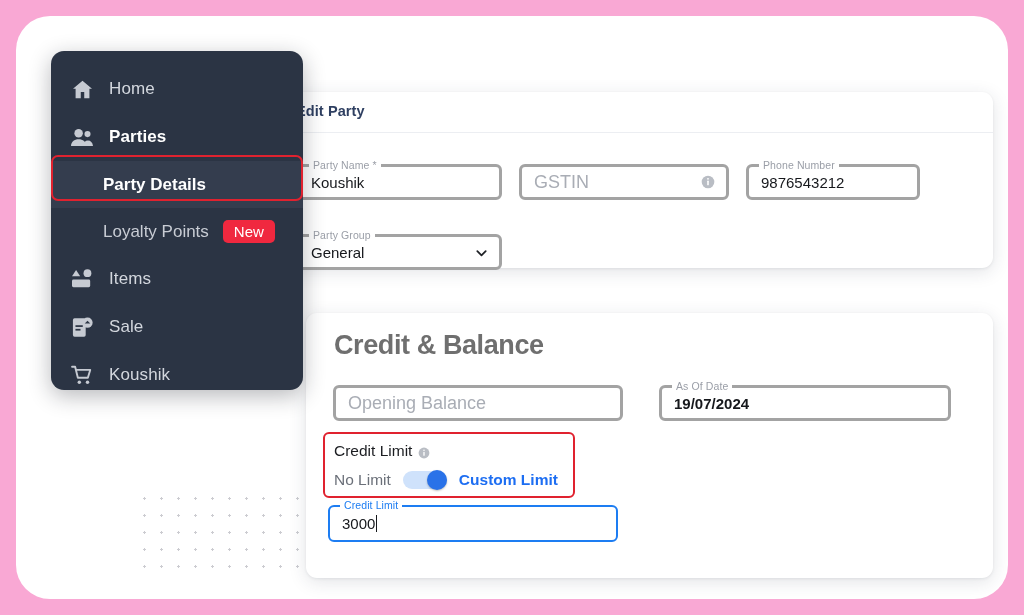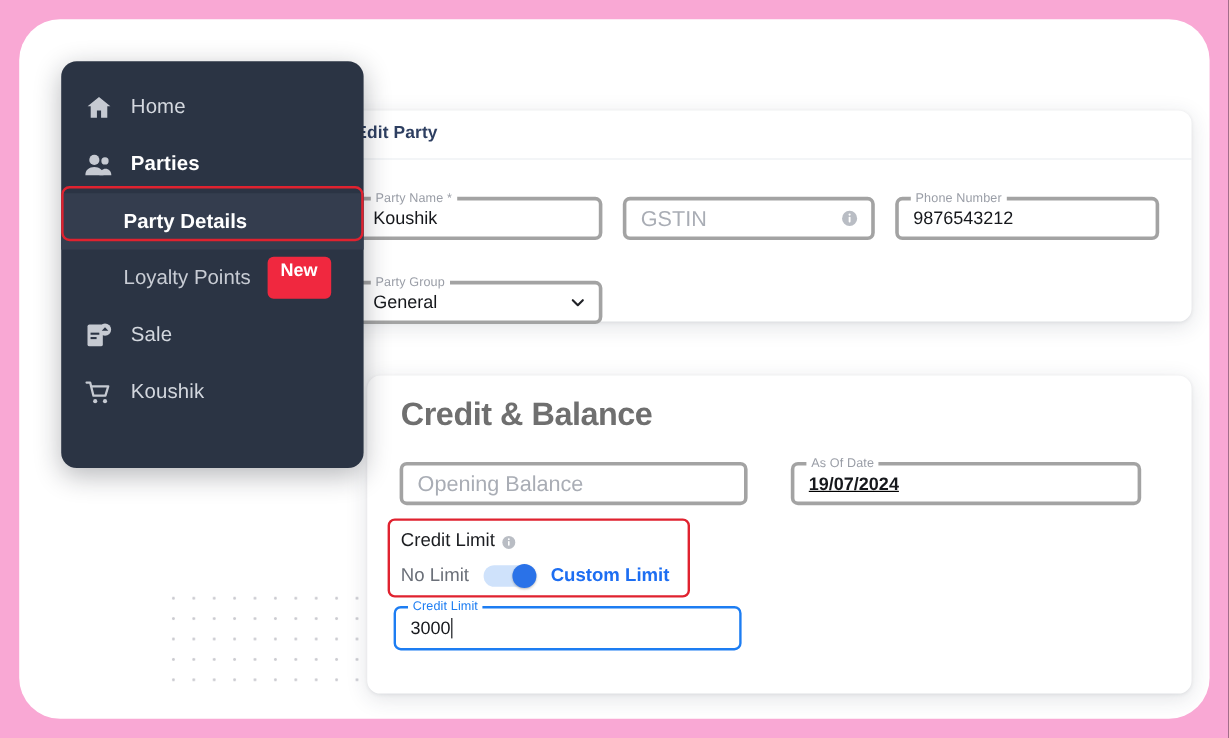--- a/index.html
+++ b/index.html
@@ -111,23 +111,23 @@
     border-radius: 7px;
     z-index: 7;
     pointer-events: none;
   }
 
   .badge-new {
     margin-left: 14px;
     background: #f0283f;
     color: #ffffff;
     font-size: 15px;
-    font-weight: bold;
+    font-weight: normal;
     border-radius: 5px;
-    padding: 3px 11px 14px 11px;
+    padding: 3px 11px 3px 11px;
     line-height: 1.15;
   }
 
   
   .panel {
     position: absolute;
     background: #ffffff;
     border-radius: 11px;
     box-shadow: 0 4px 18px rgba(40,48,66,.13), 0 1px 3px rgba(40,48,66,.08);
   }
@@ -329,20 +329,30 @@
 
       <div class="nav-sub active">
         <span>Party Details</span>
       </div>
 
       <div class="nav-sub">
         <span>Loyalty Points</span>
         <span class="badge-new">New</span>
       </div>
 
+      <div class="nav-row">
+        <span class="ico">
+          <svg width="22" height="20" viewBox="0 0 24 22" fill="#c6cad2">
+            <path d="M1 8 5.5 1 10 8z"></path>
+            <circle cx="18" cy="4.6" r="4.3"></circle>
+            <rect x="1" y="11.5" width="20" height="8.5" rx="1.6"></rect>
+          </svg>
+        </span>
+        <span>Items</span>
+      </div>
 
       <div class="nav-row">
         <span class="ico">
           <svg width="21" height="21" viewBox="0 0 23 23" fill="#c6cad2">
             <rect x="1" y="1.5" width="14" height="20" rx="1.8"></rect>
             <rect x="3.8" y="9" width="8" height="1.9" fill="#2b3444"></rect>
             <rect x="3.8" y="13" width="5.5" height="1.9" fill="#2b3444"></rect>
             <circle cx="17" cy="6.2" r="5.6"></circle>
             <path d="M14 7.2 17 4l3 3.2z" fill="#2b3444"></path>
           </svg>
@@ -377,21 +387,21 @@
         <span class="ph">GSTIN</span>
         <span class="info-dot">
           <svg width="14" height="14" viewBox="0 0 16 16">
             <circle cx="8" cy="8" r="7.2" fill="#b9bdc4"></circle>
             <rect x="7.1" y="6.4" width="1.8" height="5.4" rx=".8" fill="#ffffff"></rect>
             <circle cx="8" cy="4.4" r="1.05" fill="#ffffff"></circle>
           </svg>
         </span>
       </div>
 
-      <div class="field" style="left:468px; top:72px; width:220px;">
+      <div class="field" style="left:468px; top:72px; width:174px;">
         <span class="flabel">Phone Number</span>
         <span class="val">9876543212</span>
       </div>
 
       <div class="field" style="left:18px; top:142px; width:206px;">
         <span class="flabel">Party Group</span>
         <span class="val">General</span>
         <span class="chev">
           <svg width="13" height="13" viewBox="0 0 14 14" fill="none" stroke="#202227" stroke-width="1.9" stroke-linecap="round" stroke-linejoin="round">
             <path d="M2.5 5 7 9.5 11.5 5"></path>
@@ -400,21 +410,21 @@
       </div>
     </section>
 
     <section class="panel" id="card-credit-balance">
       <h2 id="credit-balance-title">Credit &amp; Balance</h2>
 
       <div class="field" style="left:27px; top:72px; width:290px;">
         <span class="ph">Opening Balance</span>
       </div>
 
-      <div class="field" style="left:353px; top:72px; width:292px;text-decoration:underline;">
+      <div class="field" style="left:353px; top:72px; width:292px;">
         <span class="flabel">As Of Date</span>
         <span class="val" style="font-weight:bold;">19/07/2024</span>
       </div>
 
       <div id="credit-limit-block">
         <div id="credit-limit-heading">
           <span>Credit Limit</span>
           <span class="info-inline">
             <svg width="12" height="12" viewBox="0 0 16 16">
               <circle cx="8" cy="8" r="7.2" fill="#b9bdc4"></circle>

